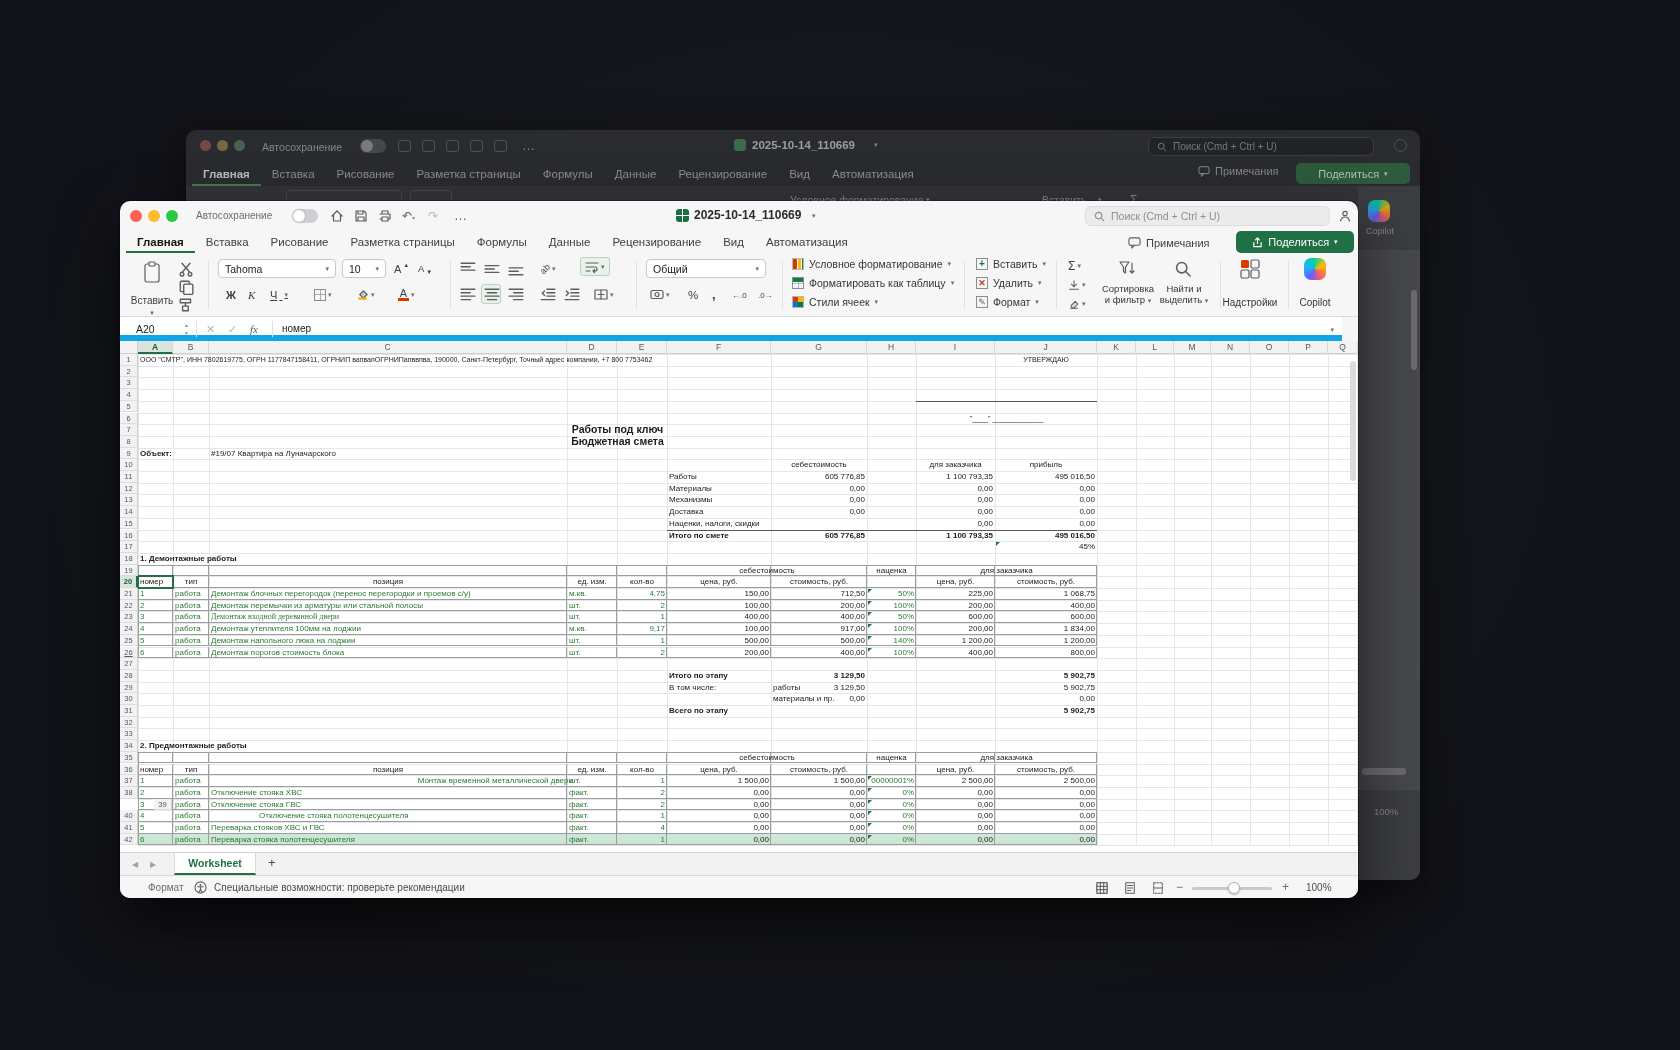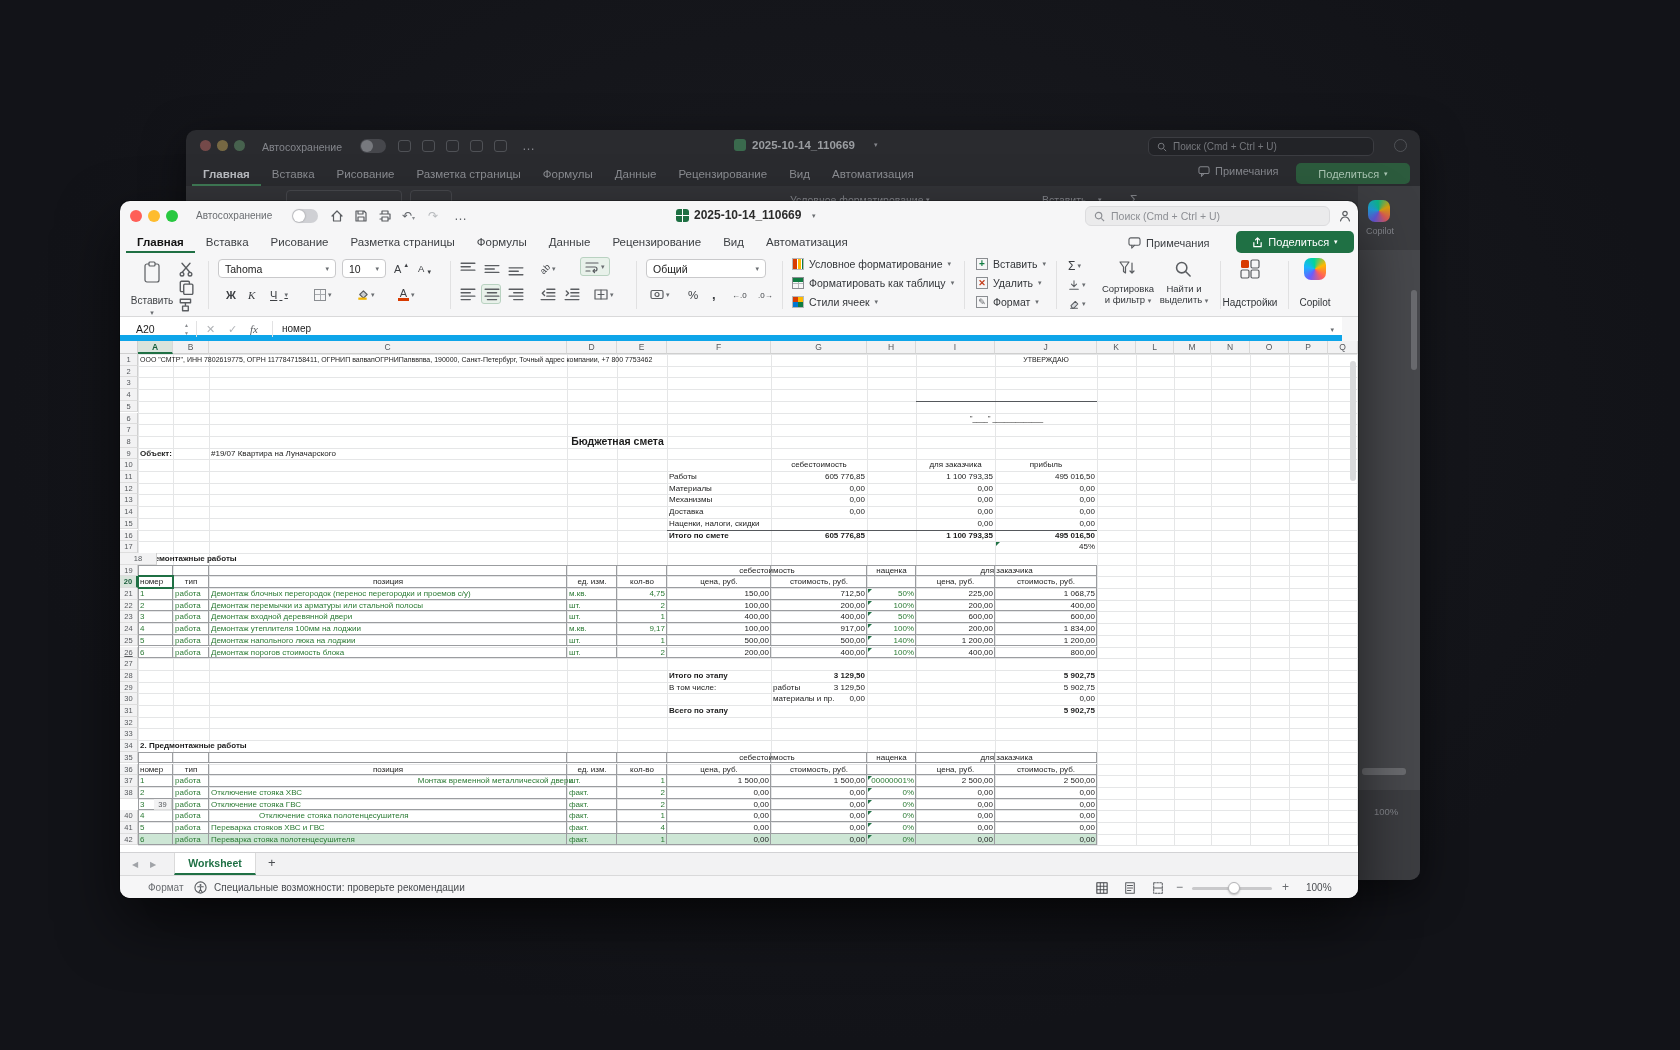--- a/index.html
+++ b/index.html
@@ -486,21 +486,21 @@
         <div class="rh" style="left: 0px; top: 94.9px; width: 18px; height: 11.7px; line-height: 11.7px;">8</div>
         <div class="rh" style="left: 0px; top: 106.6px; width: 18px; height: 11.7px; line-height: 11.7px;">9</div>
         <div class="rh" style="left: 0px; top: 118.3px; width: 18px; height: 11.7px; line-height: 11.7px;">10</div>
         <div class="rh" style="left: 0px; top: 130px; width: 18px; height: 11.7px; line-height: 11.7px;">11</div>
         <div class="rh" style="left: 0px; top: 141.7px; width: 18px; height: 11.7px; line-height: 11.7px;">12</div>
         <div class="rh" style="left: 0px; top: 153.4px; width: 18px; height: 11.7px; line-height: 11.7px;">13</div>
         <div class="rh" style="left: 0px; top: 165.1px; width: 18px; height: 11.7px; line-height: 11.7px;">14</div>
         <div class="rh" style="left: 0px; top: 176.8px; width: 18px; height: 11.7px; line-height: 11.7px;">15</div>
         <div class="rh" style="left: 0px; top: 188.5px; width: 18px; height: 11.7px; line-height: 11.7px;">16</div>
         <div class="rh" style="left: 0px; top: 200.2px; width: 18px; height: 11.7px; line-height: 11.7px;">17</div>
-        <div class="rh" style="left: 0px; top: 211.9px; width: 37px; height: 11.7px; line-height: 11.7px;">18</div>
+        <div class="rh" style="left: 0px; top: 211.9px; width: 18px; height: 11.7px; line-height: 11.7px;">18</div>
         <div class="rh" style="left: 0px; top: 223.6px; width: 18px; height: 11.7px; line-height: 11.7px;">19</div>
         <div class="rh sel" style="left: 0px; top: 235.3px; width: 18px; height: 11.7px; line-height: 11.7px;">20</div>
         <div class="rh" style="left: 0px; top: 247px; width: 18px; height: 11.7px; line-height: 11.7px;">21</div>
         <div class="rh" style="left: 0px; top: 258.7px; width: 18px; height: 11.7px; line-height: 11.7px;">22</div>
         <div class="rh" style="left: 0px; top: 270.4px; width: 18px; height: 11.7px; line-height: 11.7px;">23</div>
         <div class="rh" style="left: 0px; top: 282.1px; width: 18px; height: 11.7px; line-height: 11.7px;">24</div>
         <div class="rh" style="left: 0px; top: 293.8px; width: 18px; height: 11.7px; line-height: 11.7px;">25</div>
         <div class="rh" style="left: 0px; top: 305.5px; width: 18px; height: 11.7px; line-height: 11.7px; text-decoration: underline;">26</div>
         <div class="rh" style="left: 0px; top: 317.2px; width: 18px; height: 11.7px; line-height: 11.7px;">27</div>
         <div class="rh" style="left: 0px; top: 328.9px; width: 18px; height: 11.7px; line-height: 11.7px;">28</div>
@@ -783,21 +783,21 @@
         <div class="gc green" style="left: 447px; top: 258.7px; width: 50px; height: 11.7px; line-height: 11.7px;">шт.</div>
         <div class="gc ar green" style="left: 497px; top: 258.7px; width: 50px; height: 11.7px; line-height: 11.7px;">2</div>
         <div class="gc ar" style="left: 547px; top: 258.7px; width: 104px; height: 11.7px; line-height: 11.7px;">100,00</div>
         <div class="gc ar" style="left: 651px; top: 258.7px; width: 96px; height: 11.7px; line-height: 11.7px;">200,00</div>
         <div class="gc ar green" style="left: 747px; top: 258.7px; width: 49px; height: 11.7px; line-height: 11.7px;">100%</div>
         <div class="flag" style="left: 748px; top: 259.7px;"></div>
         <div class="gc ar" style="left: 796px; top: 258.7px; width: 79px; height: 11.7px; line-height: 11.7px;">200,00</div>
         <div class="gc ar" style="left: 875px; top: 258.7px; width: 102px; height: 11.7px; line-height: 11.7px;">400,00</div>
         <div class="gc green" style="left: 18px; top: 270.4px; width: 35px; height: 11.7px; line-height: 11.7px;">3</div>
         <div class="gc green" style="left: 53px; top: 270.4px; width: 36px; height: 11.7px; line-height: 11.7px;">работа</div>
-        <div class="gc green" style="left: 89px; top: 270.4px; width: 358px; height: 11.7px; line-height: 11.7px;">Демонтаж входной деревянной двери</div>
+        <div class="gc green" style="left: 89px; top: 270.4px; width: 358px; height: 11.7px; line-height: 11.7px; font-family: Liberation Serif, serif;">Демонтаж входной деревянной двери</div>
         <div class="gc green" style="left: 447px; top: 270.4px; width: 50px; height: 11.7px; line-height: 11.7px;">шт.</div>
         <div class="gc ar green" style="left: 497px; top: 270.4px; width: 50px; height: 11.7px; line-height: 11.7px;">1</div>
         <div class="gc ar" style="left: 547px; top: 270.4px; width: 104px; height: 11.7px; line-height: 11.7px;">400,00</div>
         <div class="gc ar" style="left: 651px; top: 270.4px; width: 96px; height: 11.7px; line-height: 11.7px;">400,00</div>
         <div class="gc ar green" style="left: 747px; top: 270.4px; width: 49px; height: 11.7px; line-height: 11.7px;">50%</div>
         <div class="flag" style="left: 748px; top: 271.4px;"></div>
         <div class="gc ar" style="left: 796px; top: 270.4px; width: 79px; height: 11.7px; line-height: 11.7px;">600,00</div>
         <div class="gc ar" style="left: 875px; top: 270.4px; width: 102px; height: 11.7px; line-height: 11.7px;">600,00</div>
         <div class="gc green" style="left: 18px; top: 282.1px; width: 35px; height: 11.7px; line-height: 11.7px;">4</div>
         <div class="gc green" style="left: 53px; top: 282.1px; width: 36px; height: 11.7px; line-height: 11.7px;">работа</div>
@@ -895,20 +895,21 @@
         <div class="gc ar" style="left: 547px; top: 492.7px; width: 104px; height: 11.7px; line-height: 11.7px;">0,00</div>
         <div class="gc ar" style="left: 651px; top: 492.7px; width: 96px; height: 11.7px; line-height: 11.7px;">0,00</div>
         <div class="gc ar green" style="left: 747px; top: 492.7px; width: 49px; height: 11.7px; line-height: 11.7px;">0%</div>
         <div class="flag" style="left: 748px; top: 493.7px;"></div>
         <div class="gc ar" style="left: 796px; top: 492.7px; width: 79px; height: 11.7px; line-height: 11.7px;">0,00</div>
         <div class="gc ar" style="left: 875px; top: 492.7px; width: 102px; height: 11.7px; line-height: 11.7px;">0,00</div>
         <div class="gc tiny" style="left: 18px; top: 13px; width: 640px; height: 11.7px; line-height: 11.7px;">ООО "СМТР", ИНН 7802619775, ОГРН 1177847158411, ОГРНИП вапвапОГРНИПапввпва, 190000, Санкт-Петербург, Точный адрес компании, +7 800 7753462</div>
         <div class="gc ac tiny" style="left: 875px; top: 13px; width: 102px; height: 11.7px; line-height: 11.7px;">УТВЕРЖДАЮ</div>
         <div class="topline" style="left: 796px; top: 59.8px; width: 181px; height: 1px;"></div>
         <div class="gc ac tiny" style="left: 796px; top: 71.5px; width: 181px; height: 11.7px; line-height: 11.7px;">"____"  _____________</div>
+        <div class="gc ac big" style="left: 18px; top: 83.2px; width: 959px; height: 11.7px; line-height: 11.7px;">Работы под ключ</div>
         <div class="gc ac big" style="left: 18px; top: 94.9px; width: 959px; height: 11.7px; line-height: 11.7px;">Бюджетная смета</div>
         <div class="gc bold" style="left: 18px; top: 106.6px; width: 35px; height: 11.7px; line-height: 11.7px;">Объект:</div>
         <div class="gc" style="left: 89px; top: 106.6px; width: 358px; height: 11.7px; line-height: 11.7px;">#19/07 Квартира на Луначарского</div>
         <div class="gc ac" style="left: 651px; top: 118.3px; width: 96px; height: 11.7px; line-height: 11.7px;">себестоимость</div>
         <div class="gc ac" style="left: 796px; top: 118.3px; width: 79px; height: 11.7px; line-height: 11.7px;">для заказчика</div>
         <div class="gc ac" style="left: 875px; top: 118.3px; width: 102px; height: 11.7px; line-height: 11.7px;">прибыль</div>
         <div class="gc" style="left: 547px; top: 130px; width: 104px; height: 11.7px; line-height: 11.7px;">Работы</div>
         <div class="gc ar" style="left: 651px; top: 130px; width: 96px; height: 11.7px; line-height: 11.7px;">605 776,85</div>
         <div class="gc ar" style="left: 796px; top: 130px; width: 79px; height: 11.7px; line-height: 11.7px;">1 100 793,35</div>
         <div class="gc ar" style="left: 875px; top: 130px; width: 102px; height: 11.7px; line-height: 11.7px;">495 016,50</div>

